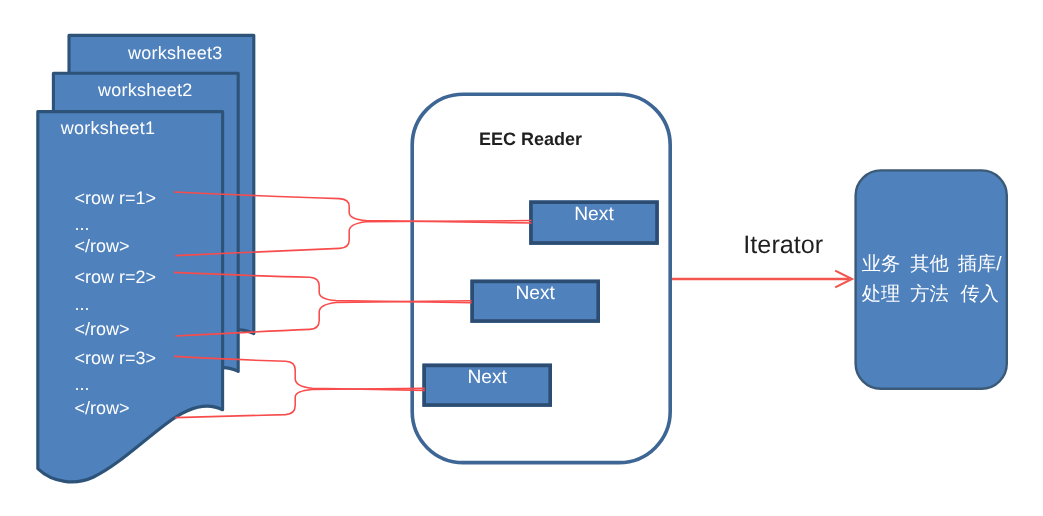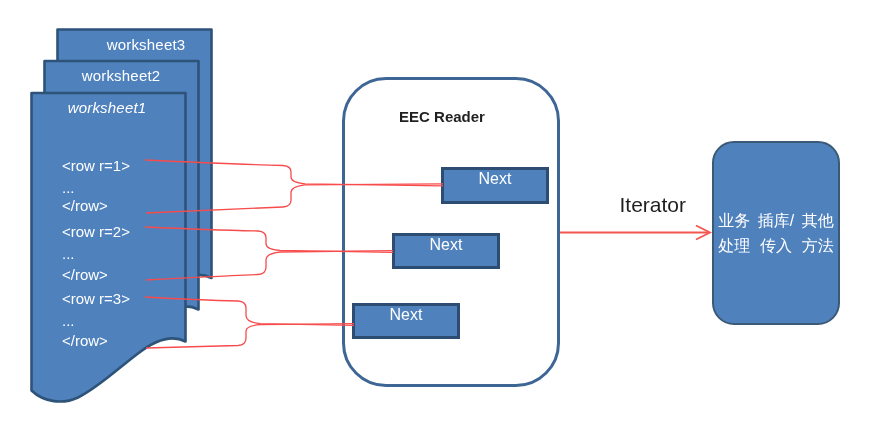--- a/index.html
+++ b/index.html
@@ -57,21 +57,21 @@
     <g transform="translate(43,59.5)">
       <path class="sheet-shape" d="M 1.5 1.5 H 155.5 V 250 C 142 243 126 248 108 262 C 88 277 67 297 48 306 C 33 313 14 311 1.5 299 Z"></path>
     </g>
     <g transform="translate(30,91.5)">
       <path class="sheet-shape" d="M 1.5 1.5 H 155.5 V 250 C 142 243 126 248 108 262 C 88 277 67 297 48 306 C 33 313 14 311 1.5 299 Z"></path>
     </g>
   </svg>
 
   <div class="sheet-label" style="left:76px;top:36px;">worksheet3</div>
   <div class="sheet-label" style="left:51px;top:67px;">worksheet2</div>
-  <div class="sheet-label" style="left:37px;top:99px;font-style:italic;">worksheet1</div>
+  <div class="sheet-label" style="left:20px;top:99px;">worksheet1</div>
 
   <div class="code-line" style="top:157px;">&lt;row r=1&gt;</div>
   <div class="code-line" style="top:179px;">...</div>
   <div class="code-line" style="top:197px;">&lt;/row&gt;</div>
   <div class="code-line" style="top:223px;">&lt;row r=2&gt;</div>
   <div class="code-line" style="top:245px;">...</div>
   <div class="code-line" style="top:266px;">&lt;/row&gt;</div>
   <div class="code-line" style="top:290px;">&lt;row r=3&gt;</div>
   <div class="code-line" style="top:312px;">...</div>
   <div class="code-line" style="top:332px;">&lt;/row&gt;</div>
@@ -97,17 +97,17 @@
     <path class="connector" d="M 145 297 Q 200 300 238 301 Q 246 301.5 246 308 L 246 315.5 Q 246 322.3 260 323.6 L 354 325.3"></path>
     <path class="connector" d="M 146 348 Q 200 346.5 238 345.5 Q 246 345 246 338 L 246 331 Q 246 325.8 260 324.6 L 354 323.6"></path>
     <path class="arrow-shaft" d="M 560 232.5 L 708 232.5"></path>
     <path class="arrow-head" d="M 696 225.5 L 710 232.5 L 696 239.5"></path>
   </svg>
 
   <div class="iterator-label">Iterator</div>
 
   <div class="processor-box">
     <div class="processor-line">业务处理</div>
+    <div class="processor-line">其他方法</div>
     <div class="processor-line">插库/传入</div>
-    <div class="processor-line">其他方法</div>
   </div>
 
 </div>
 
 </body></html>

